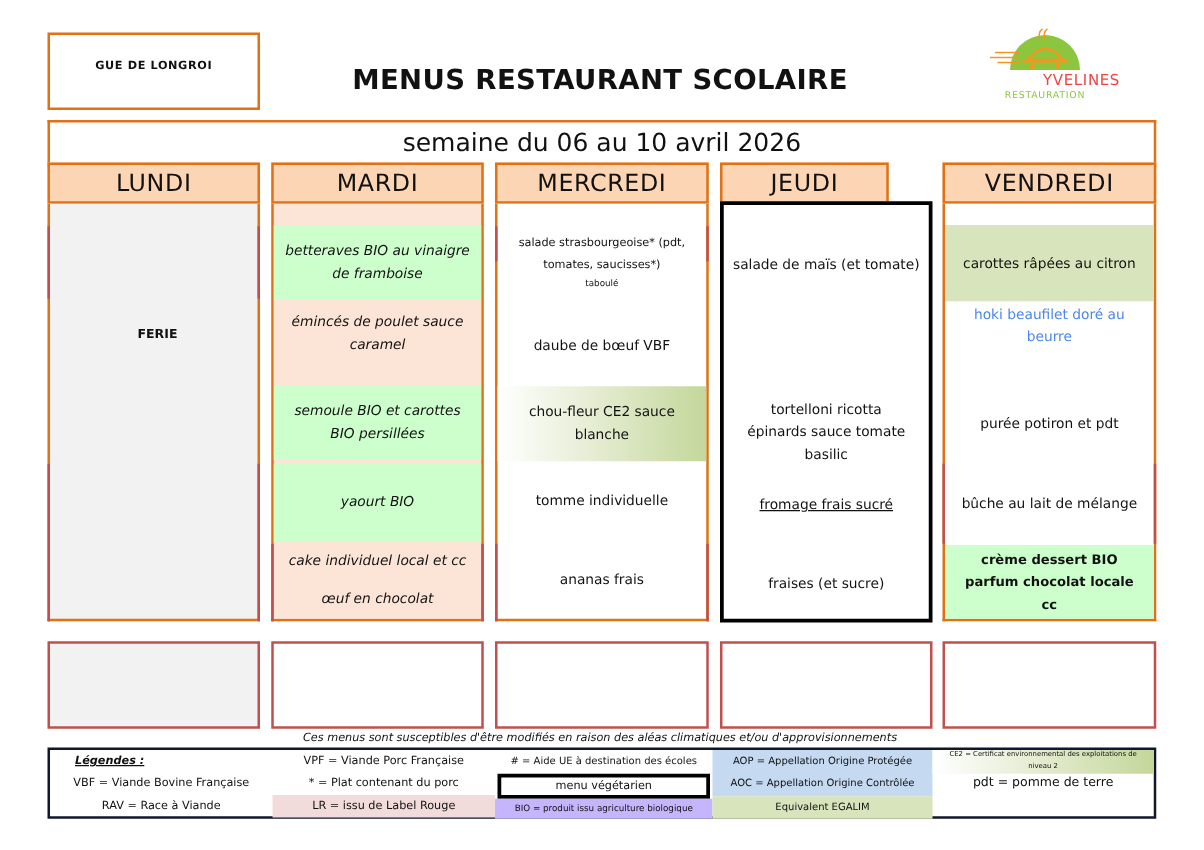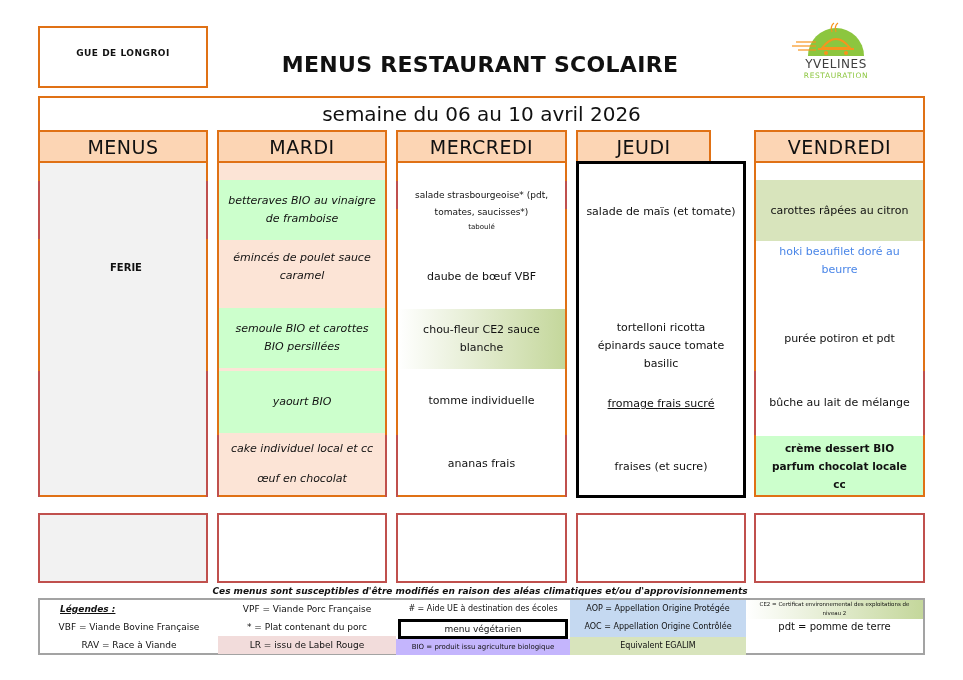--- a/index.html
+++ b/index.html
@@ -5,22 +5,22 @@
   html, body { margin:0; padding:0; background:#ffffff; }
   body { width:963px; height:680px; position:relative; overflow:hidden;
          font-family:"DejaVu Sans", sans-serif; color:#111; }
   .abs { position:absolute; box-sizing:border-box; }
   .school-box { left:38px; top:26px; width:170px; height:62px; border:2px solid #e07115;
                 display:flex; align-items:center; justify-content:center;
                 font-size:9px; font-weight:bold; letter-spacing:0.5px; padding-bottom:8px; }
   .main-title { left:230px; top:52px; width:500px; text-align:center;
                 font-size:22px; font-weight:bold; letter-spacing:0.3px; }
   .logo { left:788px; top:20px; width:96px; height:64px; }
-  .logo-text1 { position:absolute; left:0; top:37px; width:100%; text-align:center;
-                color:#404040; font-size:12px; letter-spacing:0.5px; }
+  .logo-text1 { position:absolute; left:12px; top:37px; width:100%; text-align:right;
+                color:#ef4444; font-size:12px; letter-spacing:0.5px; }
   .logo-text2 { position:absolute; left:0; top:51px; width:100%; text-align:center;
                 color:#8cc63f; font-size:7.5px; letter-spacing:0.6px; }
   .week-box { left:38px; top:96px; width:887px; height:38px; border:2px solid #e07115;
               border-bottom:none; text-align:center; font-size:20px; line-height:32px; }
   .day-head { top:130px; height:33px; border:2px solid #e07115; background:#fcd5b4;
               text-align:center; font-size:19px; line-height:30px; letter-spacing:0.5px; }
   .col { top:163px; height:334px; border:2px solid #e07115; border-top:none; }
   .col.lundi { background:#f2f2f2; }
   .col.jeudi { border:3px solid #000; top:161px; height:337px; }
   .cell { position:absolute; left:0; right:0; display:flex; flex-direction:column;
@@ -31,22 +31,22 @@
   .peach { background:#fce4d6; }
   .egalim { background:#d8e4bc; }
   .ce2 { background:linear-gradient(90deg,#ffffff 0%, #e5edd3 45%, #c4d79b 100%); }
   .blue { color:#4a86e8; }
   .small { font-size:9px; line-height:17px; }
   .tiny { font-size:7px; line-height:12px; }
   .u { text-decoration:underline; }
   .side-red { position:absolute; width:2px; background:#c0504d; }
   .empty-box { top:513px; height:70px; border:2px solid #c0504d; }
   .note { left:170px; top:586px; width:620px; text-align:center; font-size:9px;
-          font-style:italic; font-weight:bold; }
-  .legend { left:38px; top:598px; width:887px; height:57px; border:2px solid #a3a3a3; }
+          font-style:italic; font-weight:normal; }
+  .legend { left:38px; top:598px; width:887px; height:57px; border:2px solid #0f172a; }
   .lg { position:absolute; font-size:9px; line-height:18px; text-align:center; box-sizing:border-box; }
 </style>
 </head>
 <body>
 
 <div class="abs school-box">
   <span>GUE DE LONGROI</span>
 </div>
 <div class="abs main-title">MENUS RESTAURANT SCOLAIRE</div>
 <div class="abs logo">
@@ -61,21 +61,21 @@
     <line x1="10" y1="30" x2="28" y2="30" stroke="#f7941d" stroke-width="1.2"></line>
     <path d="M44 12 Q42 6 46 3" fill="none" stroke="#f7941d" stroke-width="1.2"></path>
     <path d="M48 12 Q46 6 50 3" fill="none" stroke="#f7941d" stroke-width="1.2"></path>
   </svg>
   <div class="logo-text1">YVELINES</div>
   <div class="logo-text2">RESTAURATION</div>
 </div>
 
 <div class="abs week-box">semaine du 06 au 10 avril 2026</div>
 
-<div class="abs day-head" style="left:38px;width:170px;">MENUS</div>
+<div class="abs day-head" style="left:38px;width:170px;">LUNDI</div>
 <div class="abs day-head" style="left:217px;width:170px;">MARDI</div>
 <div class="abs day-head" style="left:396px;width:171px;">MERCREDI</div>
 <div class="abs day-head" style="left:576px;width:135px;">JEUDI</div>
 <div class="abs day-head" style="left:754px;width:171px;">VENDREDI</div>
 
 <div class="abs col lundi" style="left:38px;width:170px;">
   <div class="cell" style="top:0;height:210px;font-size:10px;font-weight:bold;padding-left:12px;">FERIE</div>
 </div>
 
 <div class="abs col peach" style="left:217px;width:170px;">

